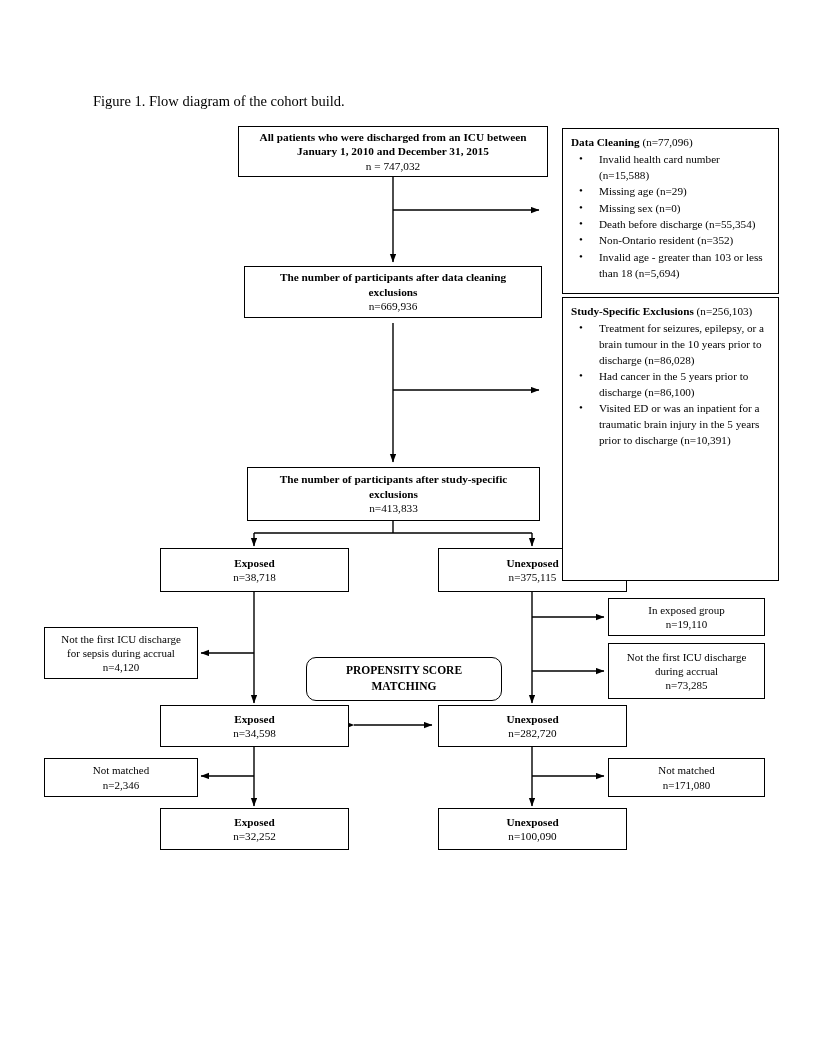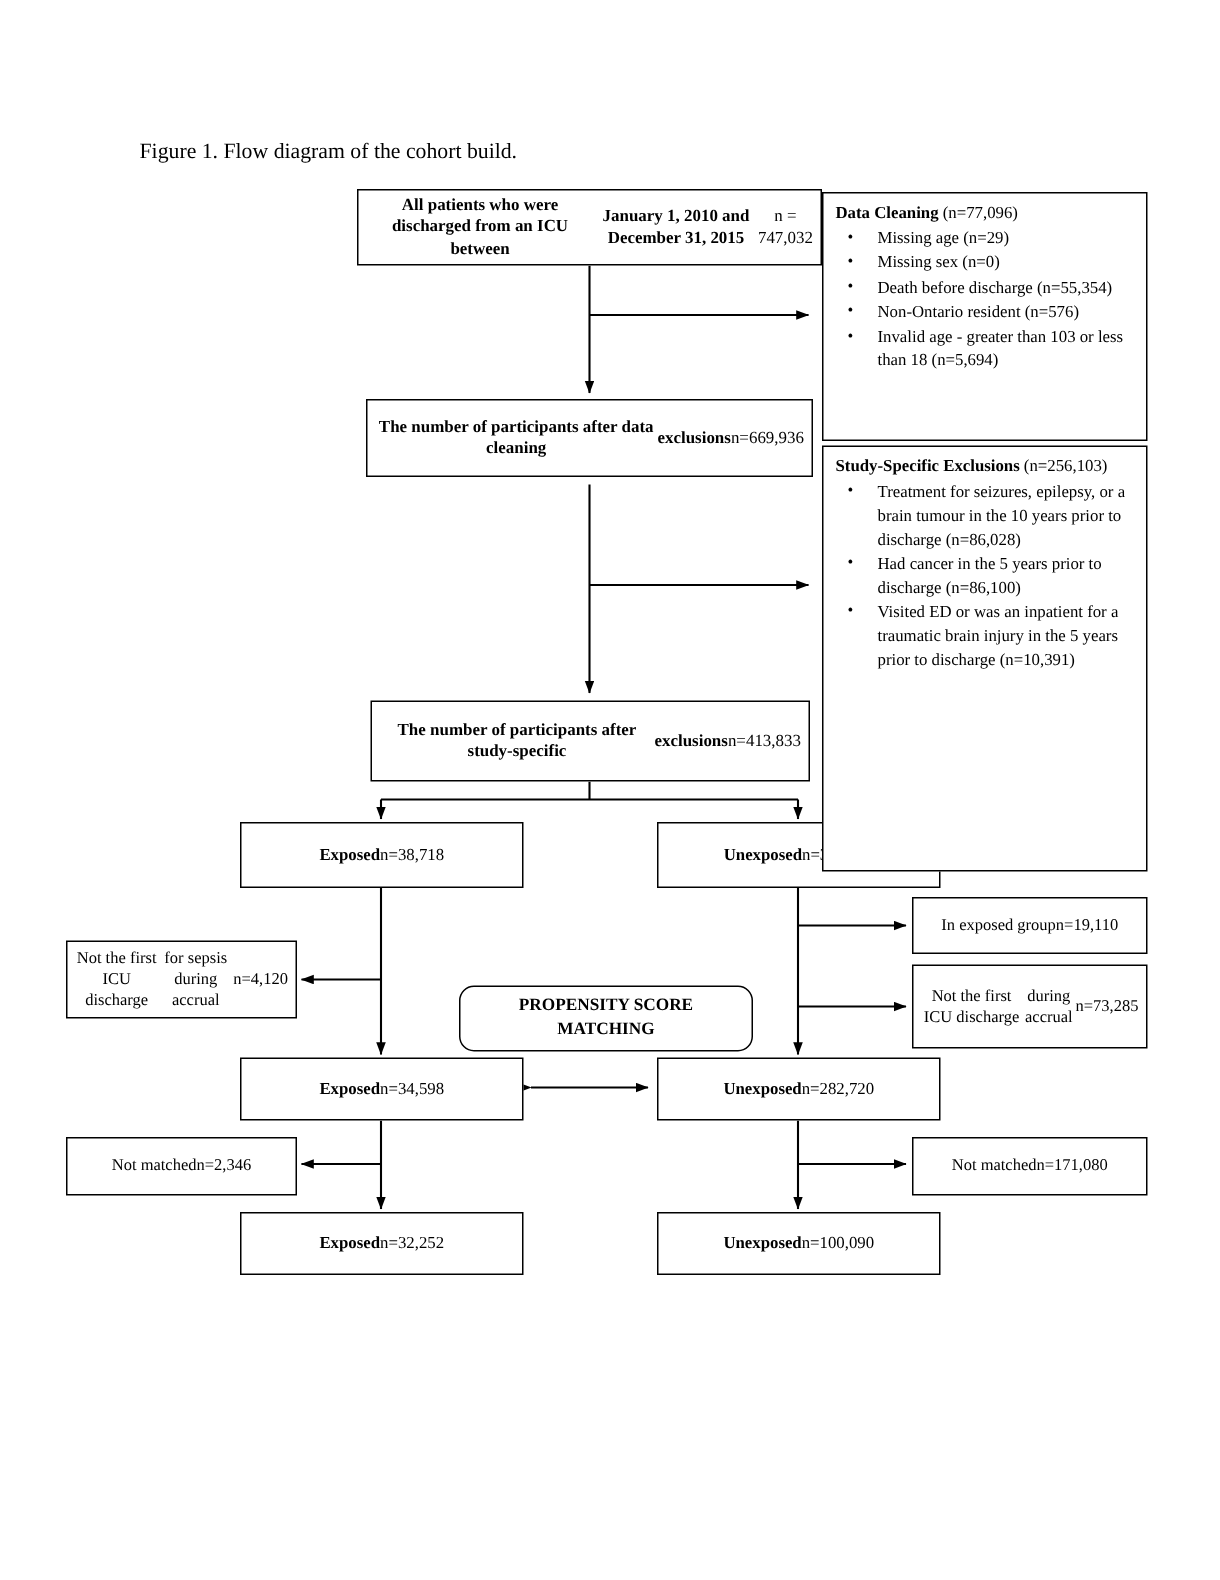--- a/index.html
+++ b/index.html
@@ -36,21 +36,21 @@
     font-size: 14.5px;
     line-height: 1.2;
     white-space: nowrap;
   }
   .node {
     position: absolute;
     box-sizing: border-box;
     border: 1.4px solid #000;
     background: #fff;
     display: flex;
-    flex-direction: row;
+    flex-direction: column;
     align-items: center;
     justify-content: center;
     text-align: center;
     padding: 3px 5px;
     line-height: 1.28;
   }
   .node .ttl {
     font-weight: bold;
   }
   .b-main { font-size: 11.3px; }
@@ -61,20 +61,21 @@
     font-size: 11px;
   }
   .excl {
     position: absolute;
     box-sizing: border-box;
     border: 1.4px solid #000;
     background: #fff;
     padding: 6px 8px 5px 8px;
     font-size: 11.2px;
     line-height: 1.42;
+    margin-left: 14px;
   }
   .excl .hd {
     margin: 0 0 1px 0;
   }
   .excl .hd b { font-weight: bold; }
   .excl ul {
     list-style: none;
     margin: 0;
     padding: 0;
   }
@@ -237,24 +238,25 @@
     <span>Not matched</span>
     <span>n=171,080</span>
   </div>
 
   <div class="excl" style="left:548px; top:128px; width:217px; height:166px;">
     <div class="hd">
       <b>Data Cleaning</b>
       <span>(n=77,096)</span>
     </div>
     <ul>
+      <li>Invalid health card number (n=15,588)</li>
       <li>Missing age (n=29)</li>
       <li>Missing sex (n=0)</li>
       <li>Death before discharge (n=55,354)</li>
-      <li>Non-Ontario resident (n=576)</li>
+      <li>Non-Ontario resident (n=352)</li>
       <li>Invalid age - greater than 103 or less than 18 (n=5,694)</li>
     </ul>
   </div>
 
   <div class="excl" style="left:548px; top:297px; width:217px; height:284px;">
     <div class="hd">
       <b>Study-Specific Exclusions</b>
       <span>(n=256,103)</span>
     </div>
     <ul>

